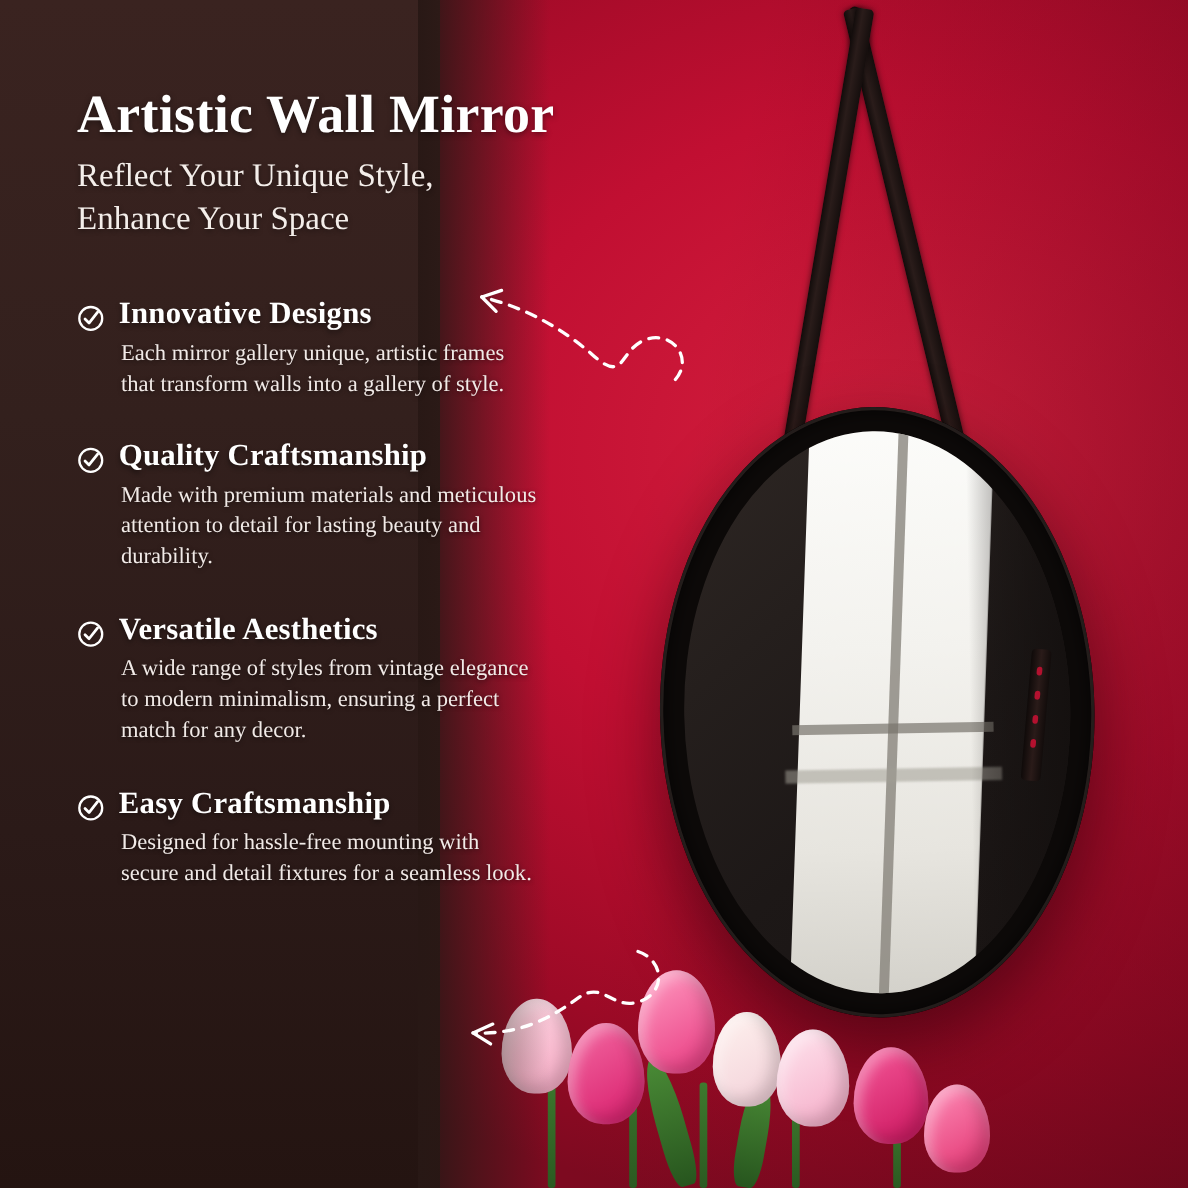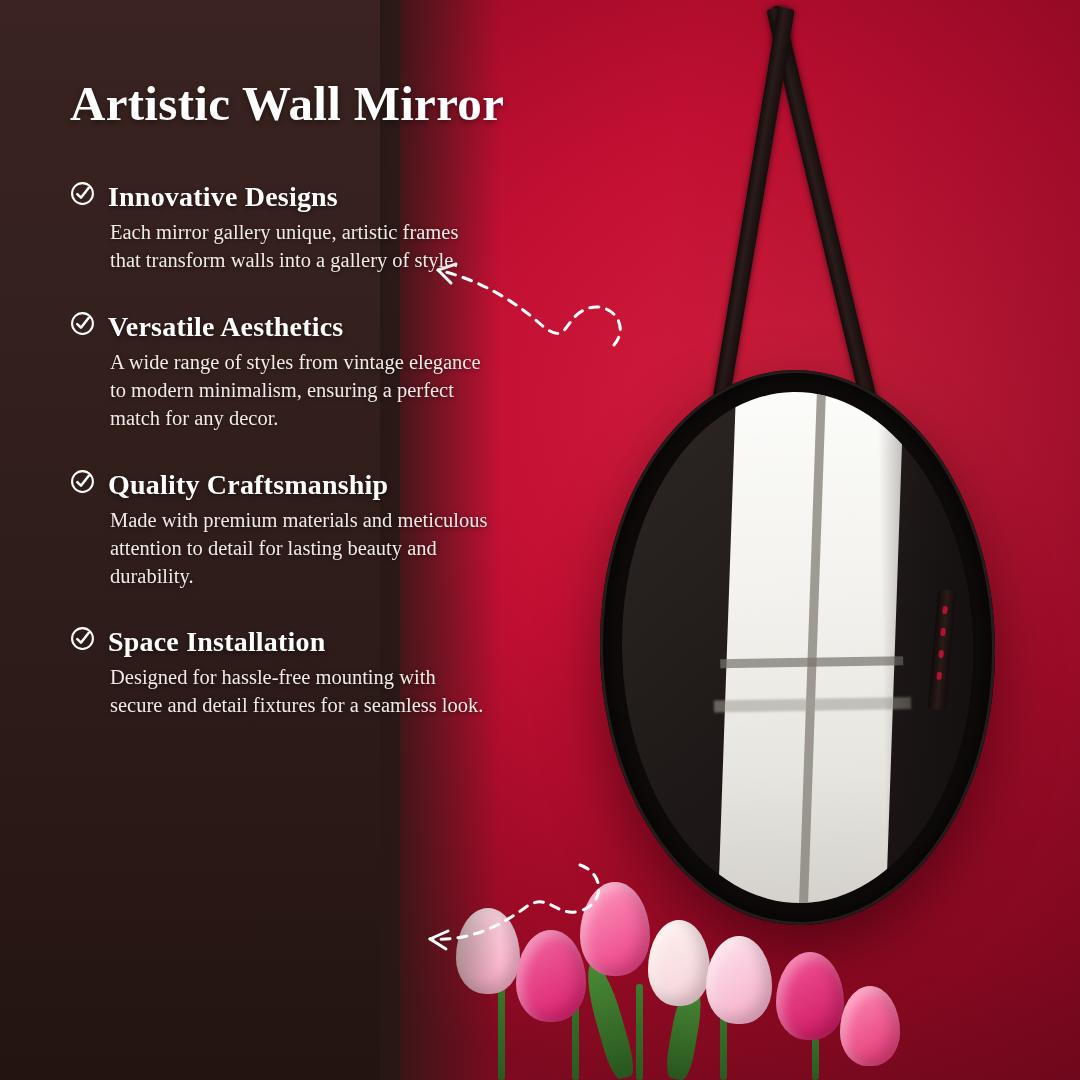--- a/index.html
+++ b/index.html
@@ -208,21 +208,21 @@
     line-height: 1.27;
     color: #f4eeea;
     margin: 0 0 52px 0;
     text-shadow: 0 2px 5px rgba(0,0,0,0.4);
   }
   .feature {
     margin-bottom: 36px;
   }
   .feature-head {
     display: flex;
-    align-items: flex-start;
+    align-items: flex-end;
     gap: 13px;
     margin-bottom: 6px;
   }
   .check-icon {
     width: 25px; height: 25px;
     flex: 0 0 25px;
     display: block;
   }
   .feature-title {
     font-size: 28px;
@@ -316,20 +316,22 @@
   <div class="arrow-bottom">
     <svg width="220" height="120" viewBox="0 0 220 120" fill="none">
       <path d="M172 10 C 196 18, 198 48, 172 56 C 148 63, 140 36, 118 52 C 92 71, 64 86, 22 84" stroke="#ffffff" stroke-width="3" stroke-dasharray="9 8" fill="none" stroke-linecap="round"></path>
       <path d="M22 84 L 40 76 M22 84 L 38 94" stroke="#ffffff" stroke-width="3" stroke-linecap="round"></path>
     </svg>
   </div>
 
   <div class="content">
     <h1 class="title">Artistic Wall Mirror</h1>
     <div class="subtitle">
+      <div>Reflect Your Unique Style,</div>
+      <div>Enhance Your Space</div>
     </div>
 
     <div class="feature">
       <div class="feature-head">
         <span class="check-icon">
           <svg viewBox="0 0 24 24" width="25" height="25" fill="none">
             <circle cx="12" cy="12" r="10" stroke="#ffffff" stroke-width="2"></circle>
             <path d="M7 12.5 L10.5 16 L18 6.5" stroke="#ffffff" stroke-width="2.4" stroke-linecap="round" stroke-linejoin="round"></path>
           </svg>
         </span>
@@ -339,45 +341,45 @@
     </div>
 
     <div class="feature">
       <div class="feature-head">
         <span class="check-icon">
           <svg viewBox="0 0 24 24" width="25" height="25" fill="none">
             <circle cx="12" cy="12" r="10" stroke="#ffffff" stroke-width="2"></circle>
             <path d="M7 12.5 L10.5 16 L18 6.5" stroke="#ffffff" stroke-width="2.4" stroke-linecap="round" stroke-linejoin="round"></path>
           </svg>
         </span>
-        <span class="feature-title">Versatile Aesthetics</span>
-      </div>
-      <div class="feature-desc">A wide range of styles from vintage elegance to modern minimalism, ensuring a perfect match for any decor.</div>
+        <span class="feature-title">Quality Craftsmanship</span>
+      </div>
+      <div class="feature-desc">Made with premium materials and meticulous attention to detail for lasting beauty and durability.</div>
     </div>
 
     <div class="feature">
       <div class="feature-head">
         <span class="check-icon">
           <svg viewBox="0 0 24 24" width="25" height="25" fill="none">
             <circle cx="12" cy="12" r="10" stroke="#ffffff" stroke-width="2"></circle>
             <path d="M7 12.5 L10.5 16 L18 6.5" stroke="#ffffff" stroke-width="2.4" stroke-linecap="round" stroke-linejoin="round"></path>
           </svg>
         </span>
-        <span class="feature-title">Quality Craftsmanship</span>
-      </div>
-      <div class="feature-desc">Made with premium materials and meticulous attention to detail for lasting beauty and durability.</div>
+        <span class="feature-title">Versatile Aesthetics</span>
+      </div>
+      <div class="feature-desc">A wide range of styles from vintage elegance to modern minimalism, ensuring a perfect match for any decor.</div>
     </div>
 
     <div class="feature">
       <div class="feature-head">
         <span class="check-icon">
           <svg viewBox="0 0 24 24" width="25" height="25" fill="none">
             <circle cx="12" cy="12" r="10" stroke="#ffffff" stroke-width="2"></circle>
             <path d="M7 12.5 L10.5 16 L18 6.5" stroke="#ffffff" stroke-width="2.4" stroke-linecap="round" stroke-linejoin="round"></path>
           </svg>
         </span>
-        <span class="feature-title">Space Installation</span>
+        <span class="feature-title">Easy Craftsmanship</span>
       </div>
       <div class="feature-desc">Designed for hassle-free mounting with secure and detail fixtures for a seamless look.</div>
     </div>
   </div>
 
 </div>
 
 </body></html>

